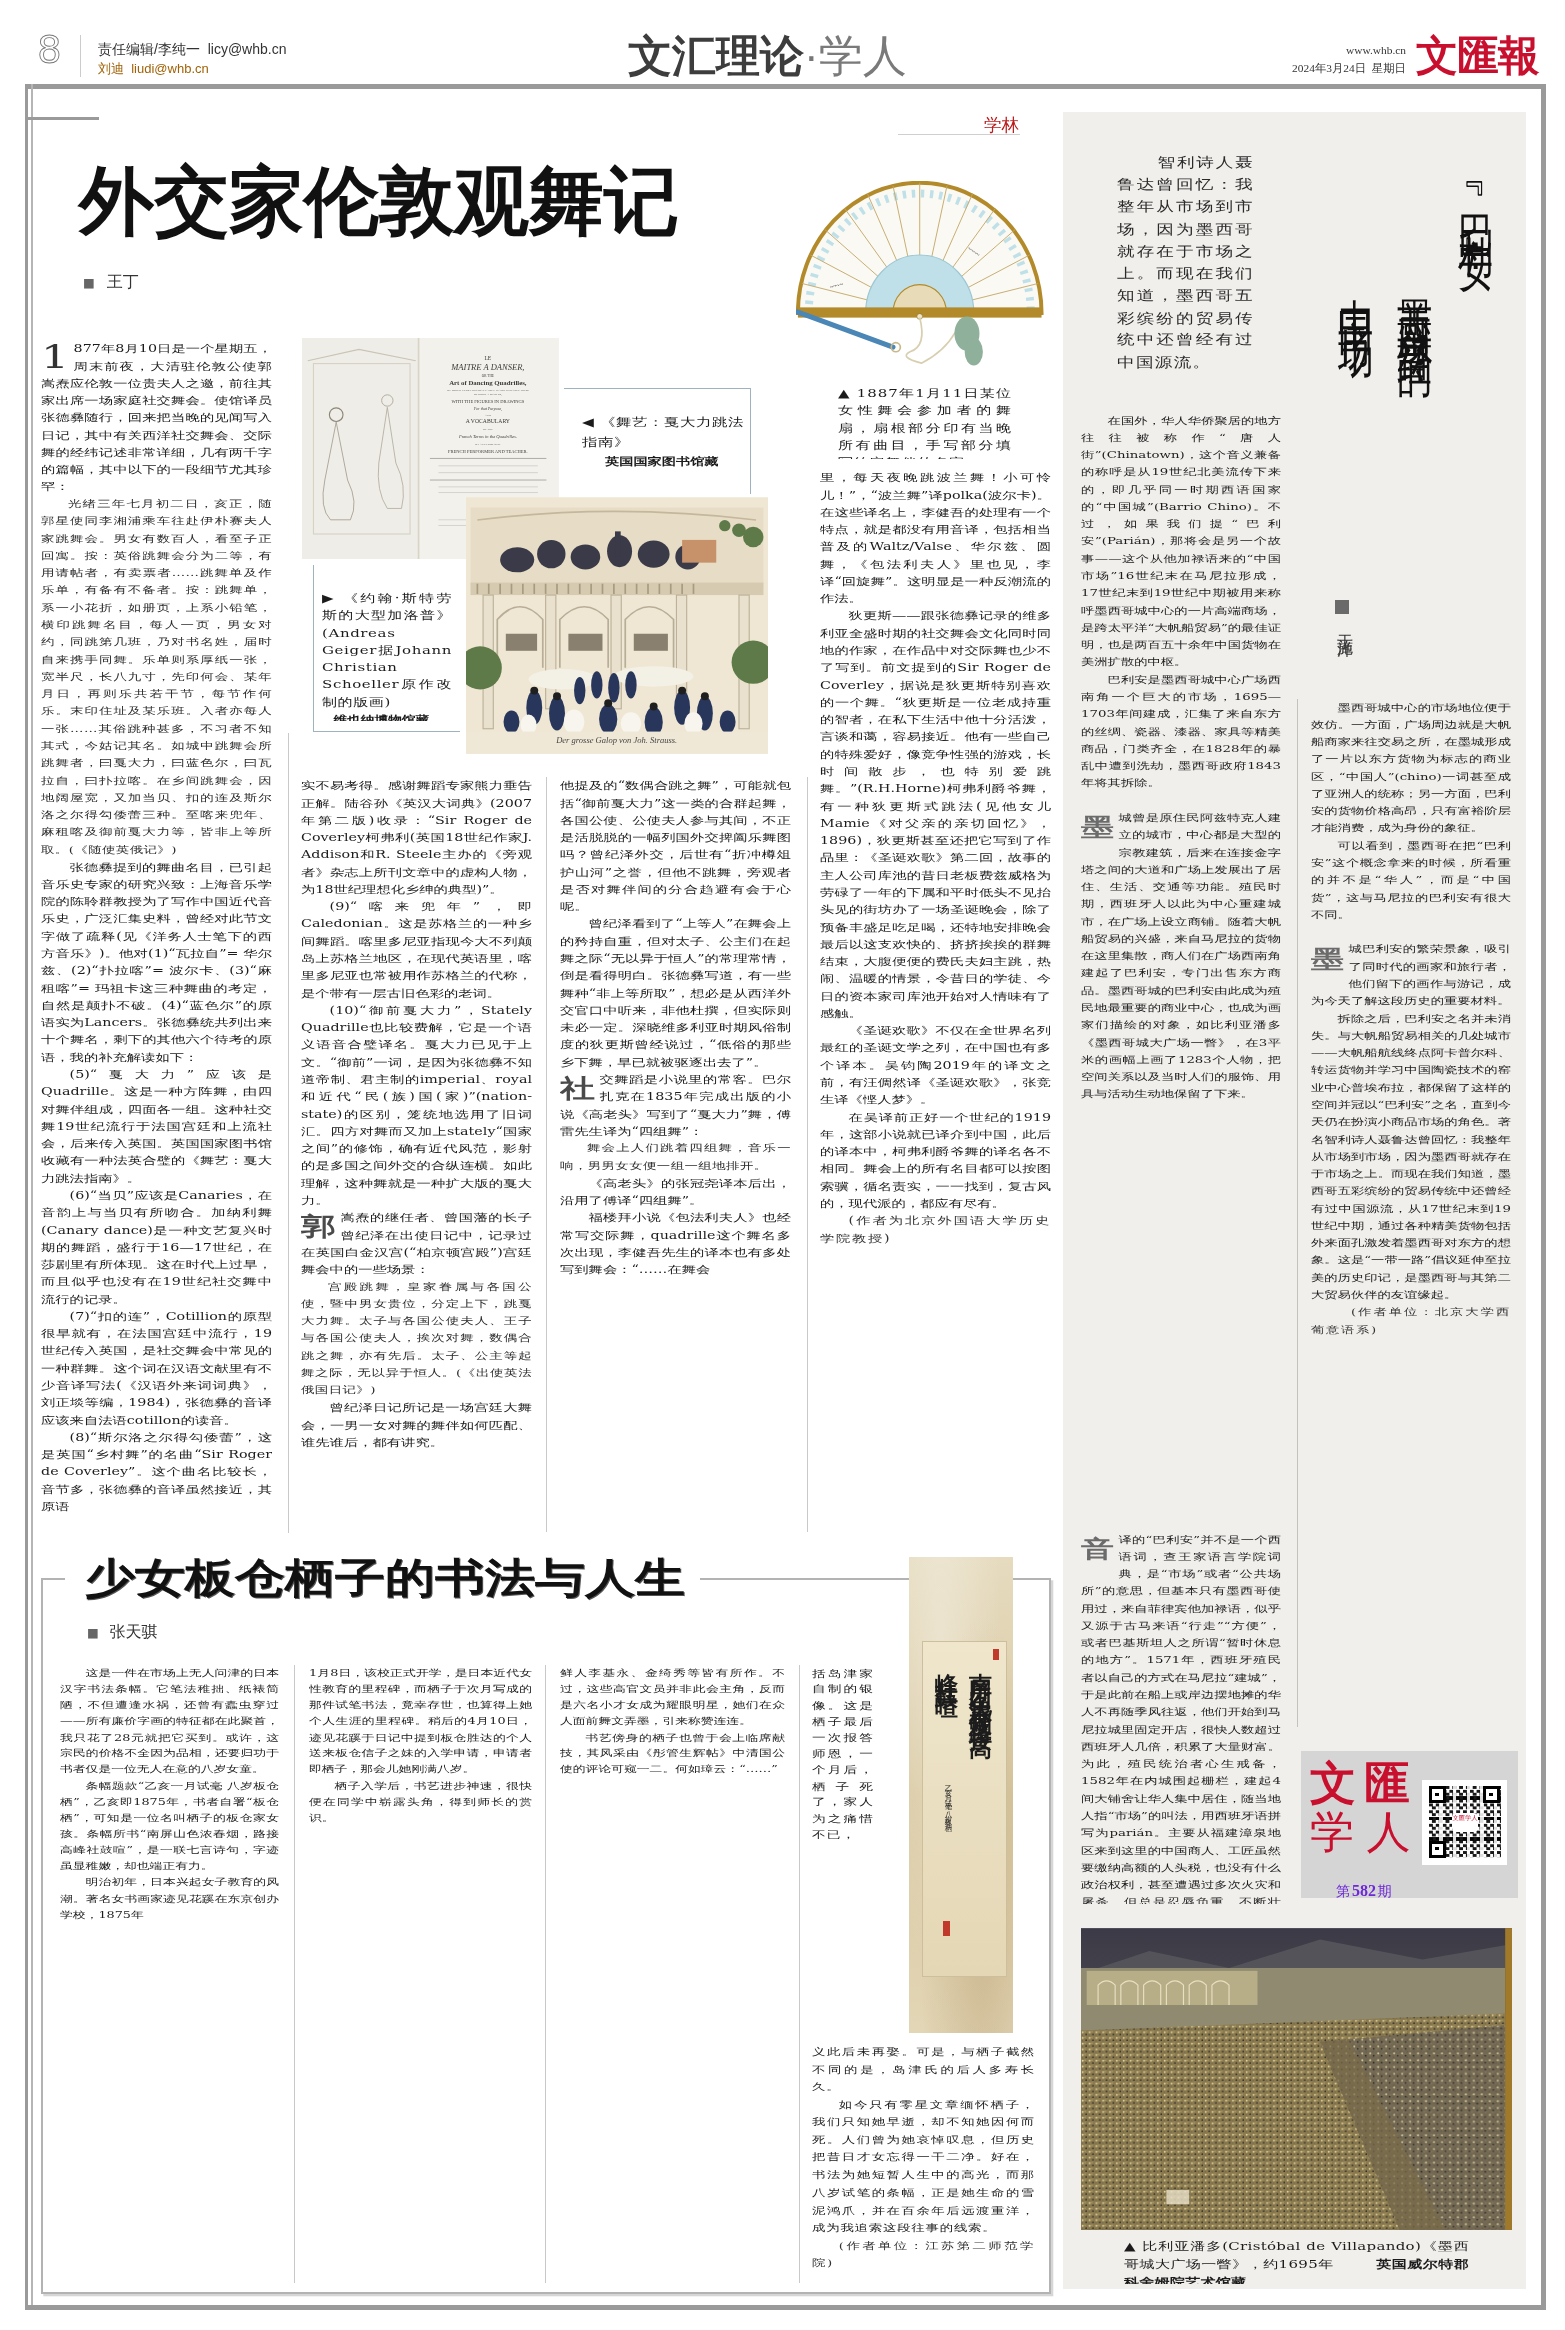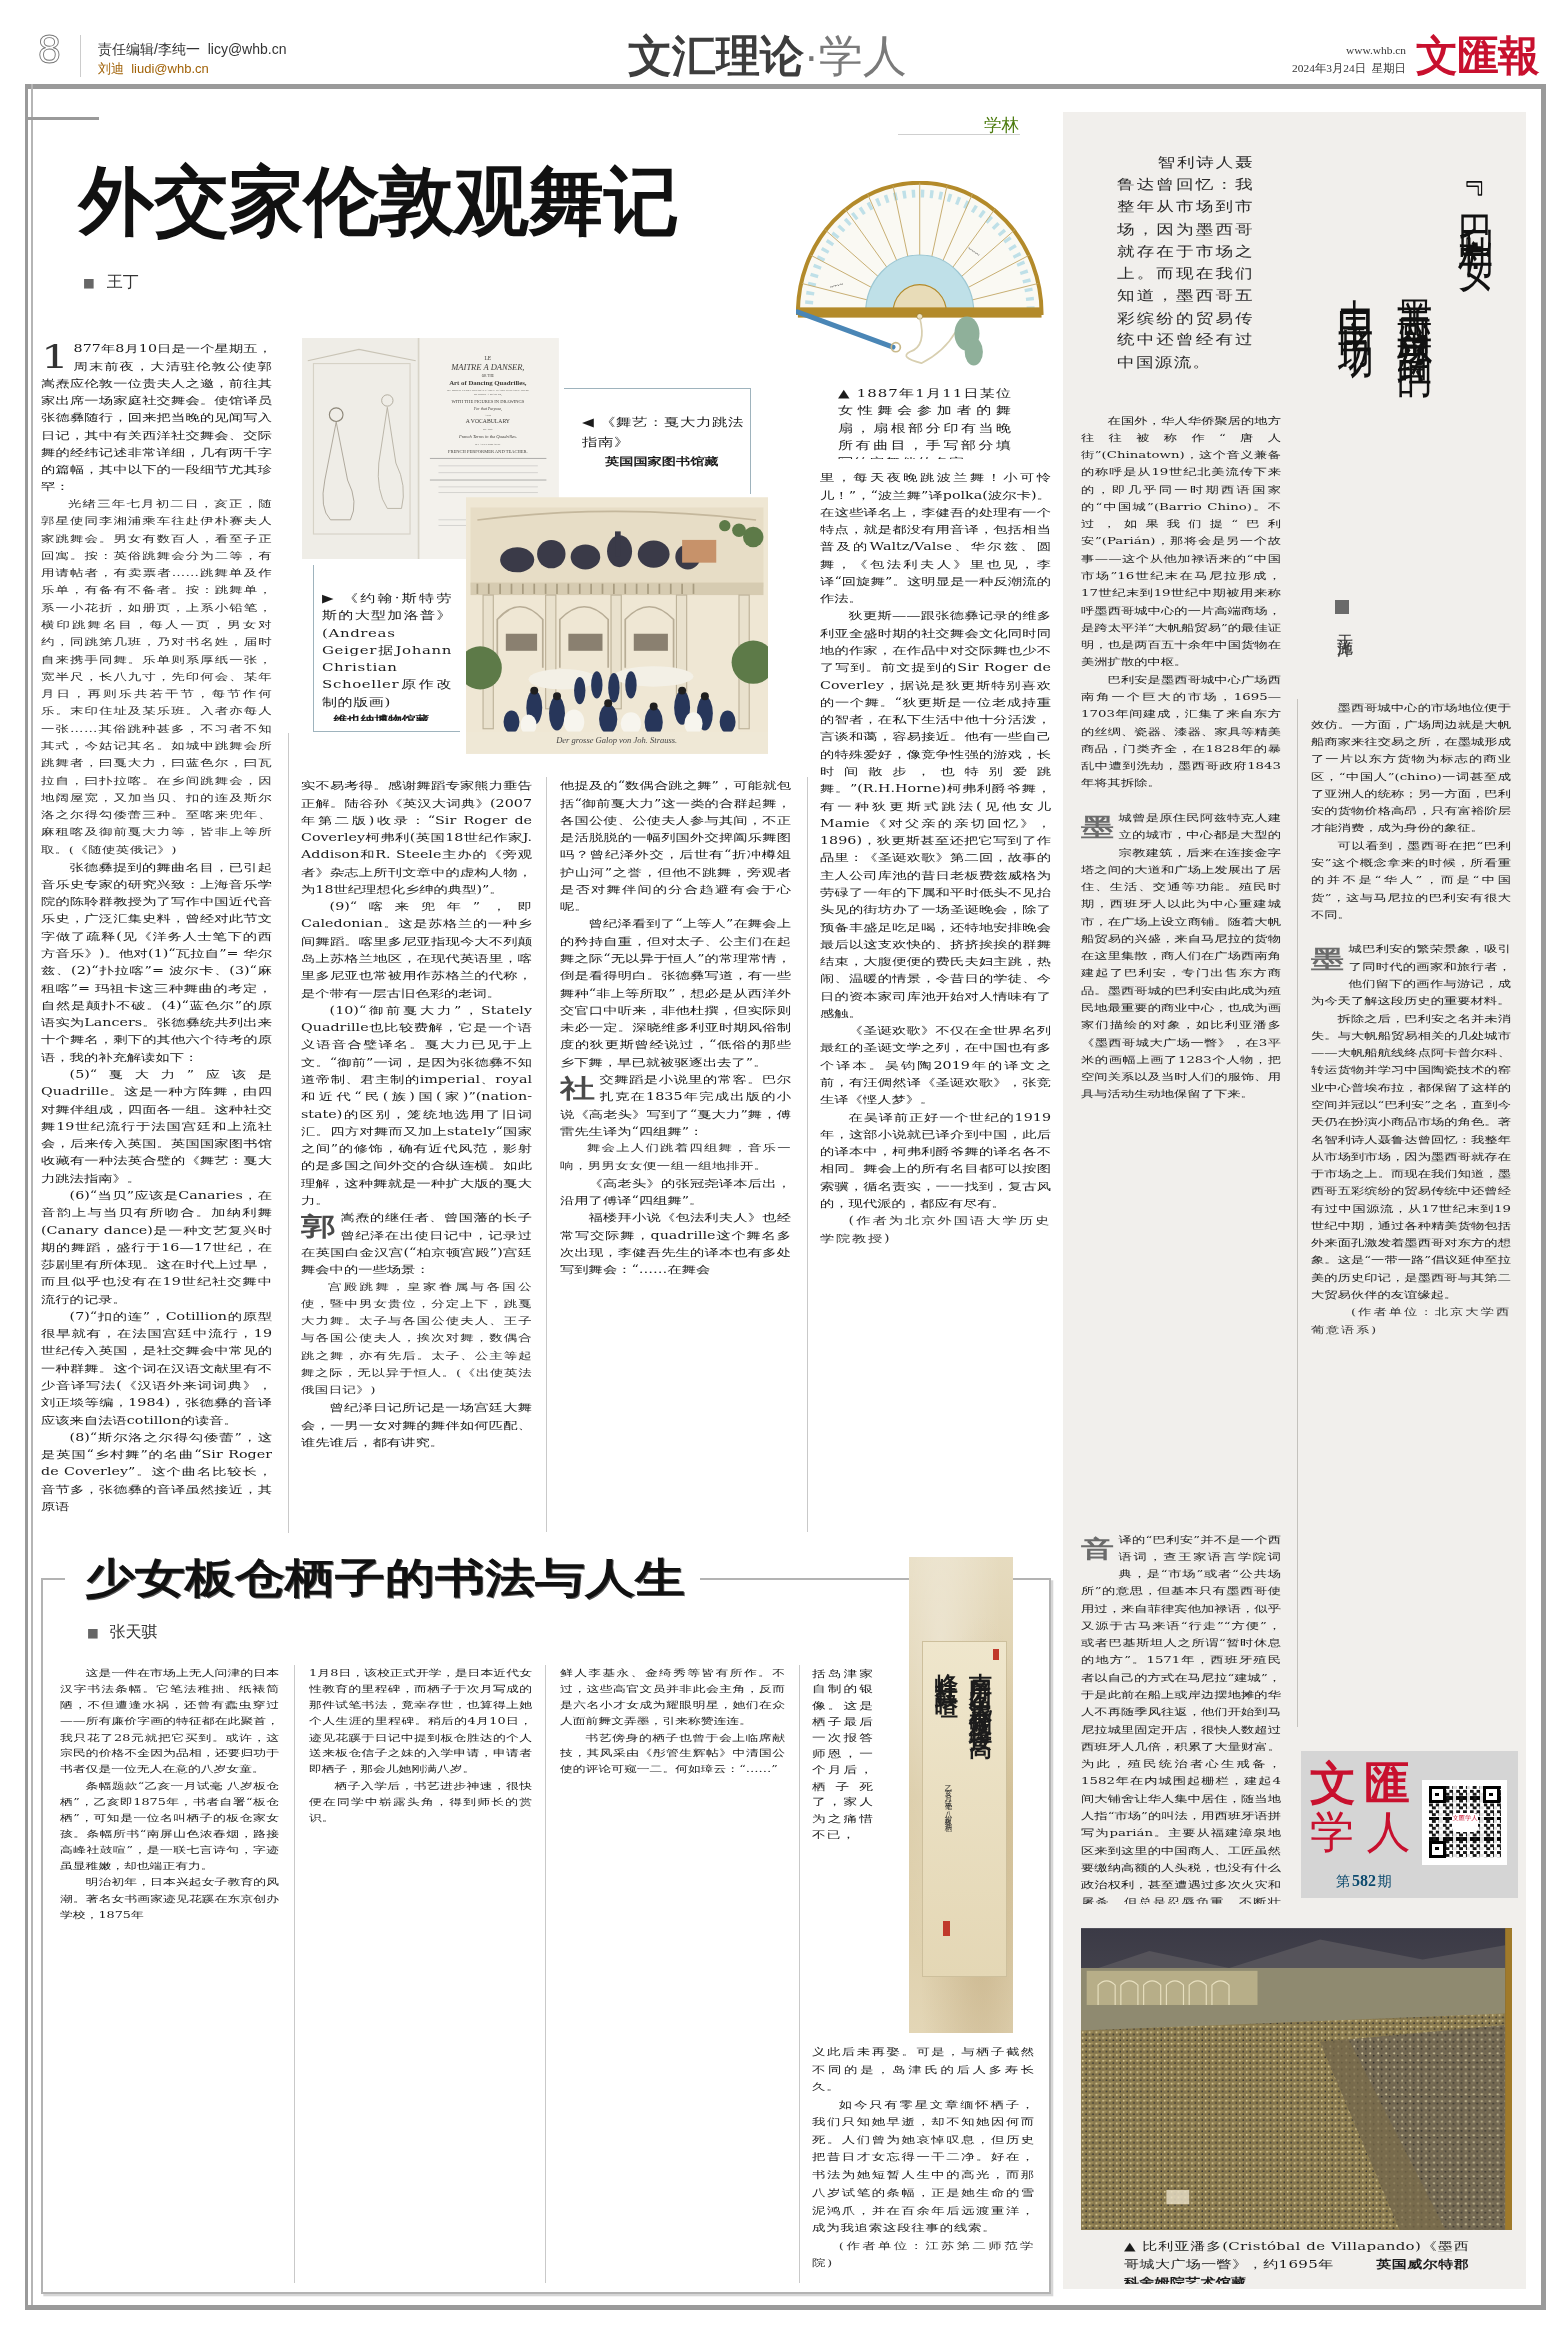--- a/index.html
+++ b/index.html
@@ -48,21 +48,21 @@
 
   <div class="rule" style="left:25px;top:84px;width:1521px;height:5.1px;"></div>
   <div class="rule" style="left:25px;top:84px;width:2.8px;height:2226px;"></div>
   <div class="rule" style="left:31px;top:84px;width:1.7px;height:2226px;background:#b5b5b5;"></div>
   <div class="rule" style="left:25px;top:117px;width:74px;height:3.4px;"></div>
   <div class="rule" style="left:1541px;top:84px;width:5.1px;height:2226px;"></div>
   <div class="rule" style="left:25px;top:2305px;width:1521px;height:4.6px;"></div>
 
   <div class="abs" style="left:1063px;top:112px;width:463px;height:2177px;background:#f1efec;"></div>
 
-  <div class="abs" style="left:984px;top:113px;font-size:17.6px;color:#4d7c0f;font-family:Liberation Mono, monospace;">学林</div>
+  <div class="abs" style="left:984px;top:113px;font-size:17.6px;color:#b91c1c;font-family:Liberation Mono, monospace;">学林</div>
   <div class="abs" style="left:898px;top:134px;width:122px;height:1.1px;background:#cfcfcf;"></div>
 
   <div class="abs" style="left:79px;top:161px;font-size:75px;line-height:80px;font-weight:bold;color:#111;font-family:'DejaVu Sans',sans-serif;white-space:nowrap;">外交家伦敦观舞记</div>
   <div class="abs" style="left:83px;top:272px;font-size:16px;color:#333;">
     <span style="color:#666;font-size:12.5px;">■</span>
     <span style="margin-left:6.8px;">王丁</span>
   </div>
 
   <div class="abs" style="left:302px;top:338px;width:257px;height:221px;">
     <svg width="257" height="221" viewBox="0 0 452 389">
@@ -365,21 +365,21 @@
              repeating-conic-gradient(#000 0 25%, #fff 0 50%) 0 0/6.8px 6.8px,
              #000;opacity:0.9;"></div>
       <div class="abs" style="left:6.8px;top:6.8px;width:72px;height:72px;background:
              repeating-linear-gradient(90deg, transparent 0 10.2px, rgba(255,255,255,0.85) 10.2px 13.7px),
              repeating-linear-gradient(0deg, transparent 0 17px, rgba(0,0,0,0.9) 17px 20.5px);"></div>
       <div class="finder" style="left:6.8px;top:6.8px;"></div>
       <div class="finder" style="left:61px;top:6.8px;"></div>
       <div class="finder" style="left:6.8px;top:61px;"></div>
       <div class="abs" style="left:30px;top:33px;width:26px;height:19.4px;background:#fff;border-radius:4.6px;font-size:6.3px;line-height:9px;color:#c8102e;text-align:center;padding-top:0.6px;">文匯学人</div>
     </div>
-    <div class="abs" style="left:35px;top:121px;font-size:14.2px;color:#0c4a6e;">
+    <div class="abs" style="left:35px;top:131px;font-size:14.2px;color:#6d28d9;">
       <span>第</span><span style="font-weight:bold;font-family:'Liberation Serif',serif;font-size:16px;margin:0 1.7px;">582</span><span>期</span>
     </div>
   </div>
 
   <div class="abs" style="left:1081px;top:1928px;width:431px;height:302px;">
     <svg width="431" height="302" viewBox="0 0 757 530">
       <defs>
         <linearGradient id="sky" x1="0" y1="0" x2="0" y2="1">
             <stop offset="0" stop-color="#3b3a46"></stop>
             <stop offset="1" stop-color="#6d6b6a"></stop>

